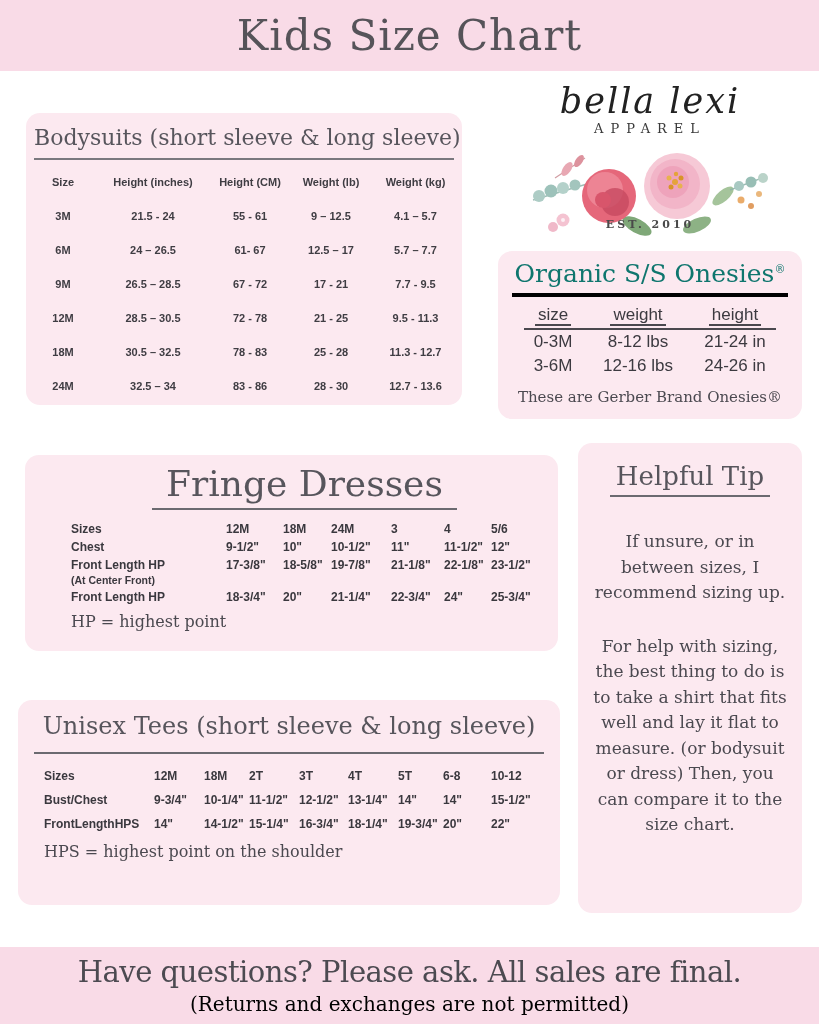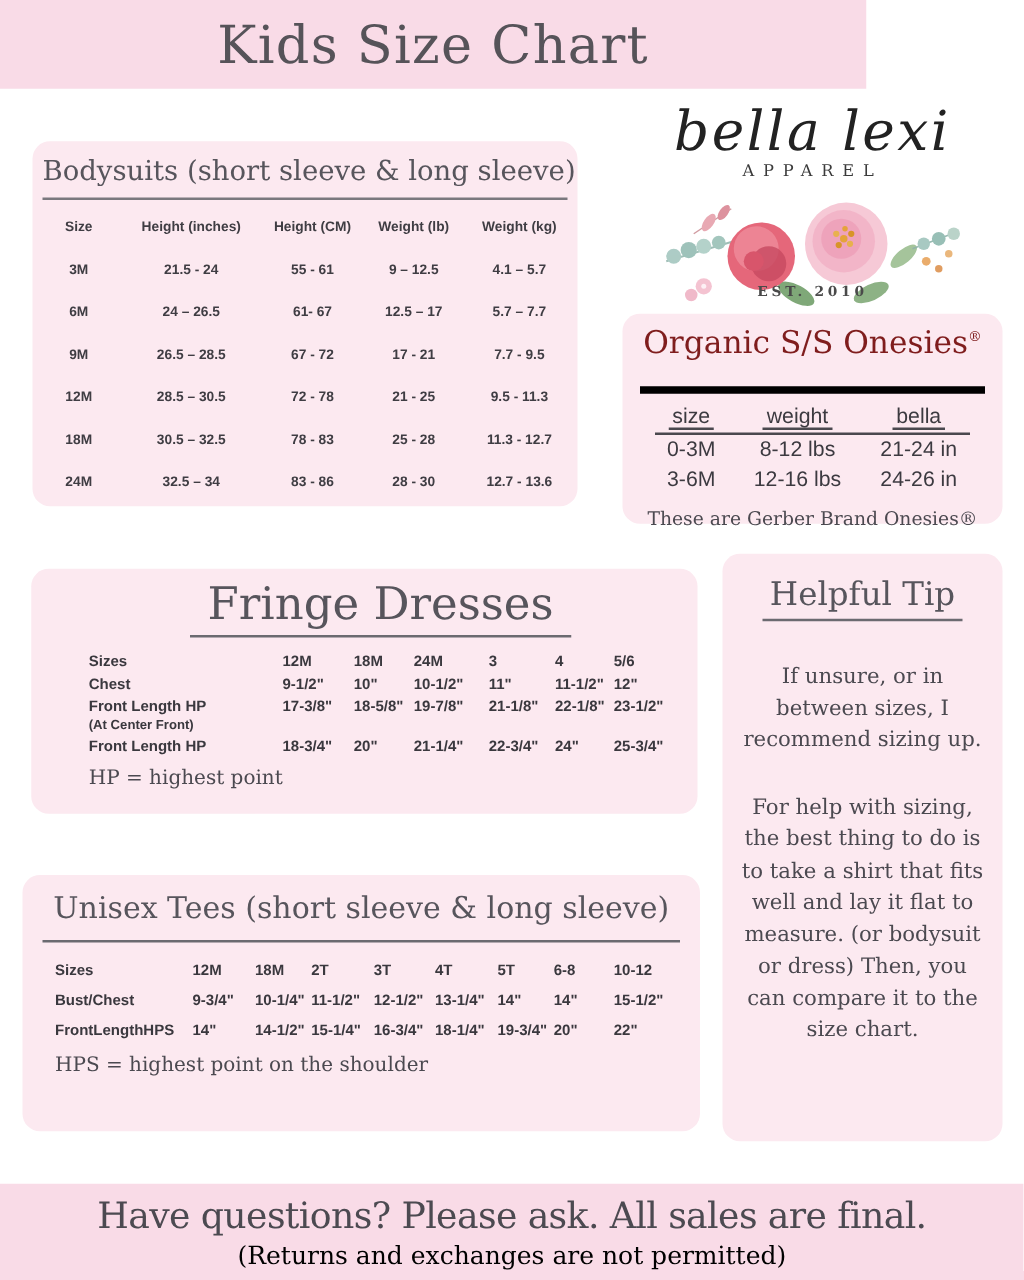--- a/index.html
+++ b/index.html
@@ -1,21 +1,21 @@
 <!DOCTYPE html>
 <html><head>
 <meta charset="utf-8">
 <style>
   * { margin:0; padding:0; box-sizing:border-box; }
   body { background:#ffffff; }
   .page { position:relative; width:819px; height:1024px; background:#ffffff; overflow:hidden;
           font-family:"Liberation Sans", sans-serif; }
 
   
-  .banner-top { position:absolute; left:0; top:0; width:693px; height:71px; background:#f9dbe7;
+  .banner-top { position:absolute; left:0; top:0; width:819px; height:71px; background:#f9dbe7;
                 display:flex; align-items:center; justify-content:center; }
   .page-title { font-family:"DejaVu Serif", serif; font-size:42px; color:#565359; letter-spacing:1px; }
 
   .banner-bottom { position:absolute; left:0; top:947px; width:819px; height:95px; background:#f9dbe7;
                    text-align:center; padding-top:8px; }
   .footer-line1 { font-family:"DejaVu Serif", serif; font-size:29px; color:#4c4a51; letter-spacing:-0.5px; }
   .footer-line2 { font-family:"DejaVu Serif", serif; font-size:20px; color:#000000; margin-top:3px; }
 
   
   .card { position:absolute; background:#fce9f0; border-radius:14px; }
@@ -23,31 +23,31 @@
   
   .card-bodysuits { left:26px; top:113px; width:436px; height:292px; }
   .bs-title { font-family:"DejaVu Serif", serif; font-size:22px; color:#57555c; text-align:center;
               white-space:nowrap; margin:12px 8px 0; padding-bottom:8px; border-bottom:2px solid #7a787e; }
   .bs-row { display:grid; grid-template-columns:70px 110px 84px 78px 91px; margin:22px 2px 0; }
   .bs-row.head { margin-top:16px; }
   .bs-cell { font-size:11px; font-weight:bold; color:#3f3d43; text-align:center; }
 
   
   .logo { position:absolute; left:515px; top:82px; width:270px; text-align:center; }
-  .logo-script { font-family:"DejaVu Serif", serif; font-style:italic; font-size:44px; color:#222222;
+  .logo-script { font-family:"DejaVu Serif", serif; font-style:italic; font-size:35px; color:#222222;
                  letter-spacing:2px; line-height:1.1; }
   .logo-sub { font-family:"DejaVu Serif", serif; font-size:13px; letter-spacing:7px; color:#3a3a3a; margin-top:0px; }
   .logo-flowers { display:block; margin:2px auto 0; }
   .logo-est { font-family:"DejaVu Serif", serif; font-size:11px; font-weight:bold; letter-spacing:3px;
               color:#4a4a4a; margin-top:-20px; position:relative; }
 
   
   .card-onesies { left:498px; top:251px; width:304px; height:168px; }
-  .on-title { font-family:"DejaVu Serif", serif; font-size:25px; color:#7f1d1d; text-align:center;
-              white-space:nowrap; margin:8px 14px 0; padding-bottom:21px; border-bottom:6px solid #000000; }
+  .on-title { font-family:"DejaVu Serif", serif; font-size:25px; color:#0f766e; text-align:center;
+              white-space:nowrap; margin:8px 14px 0; padding-bottom:5px; border-bottom:4px solid #000000; }
   .on-title sup { font-size:11px; }
   .on-table { margin:6px 26px 0; }
   .on-row { display:grid; grid-template-columns:58px 112px 82px; }
   .on-row.head { border-bottom:2px solid #4a484e; padding-bottom:1px; }
   .on-cell { font-size:17px; color:#3c3a40; text-align:center; line-height:24px; }
   .on-row.head .on-cell span { border-bottom:2px solid #4a484e; padding:0 3px 0px; }
   .on-note { font-family:"DejaVu Serif", serif; font-size:15px; color:#4b4950; text-align:center; margin-top:10px; }
 
   
   .card-fringe { left:25px; top:455px; width:533px; height:196px;padding-left:26px; }
@@ -189,21 +189,21 @@
     </svg>
     <div class="logo-est">EST. 2010</div>
   </div>
 
   <div class="card card-onesies">
     <div class="on-title"><span>Organic S/S Onesies</span><sup>®</sup></div>
     <div class="on-table">
       <div class="on-row head">
         <div class="on-cell"><span>size</span></div>
         <div class="on-cell"><span>weight</span></div>
-        <div class="on-cell"><span>bella</span></div>
+        <div class="on-cell"><span>height</span></div>
       </div>
       <div class="on-row">
         <div class="on-cell">0-3M</div>
         <div class="on-cell">8-12 lbs</div>
         <div class="on-cell">21-24 in</div>
       </div>
       <div class="on-row">
         <div class="on-cell">3-6M</div>
         <div class="on-cell">12-16 lbs</div>
         <div class="on-cell">24-26 in</div>

